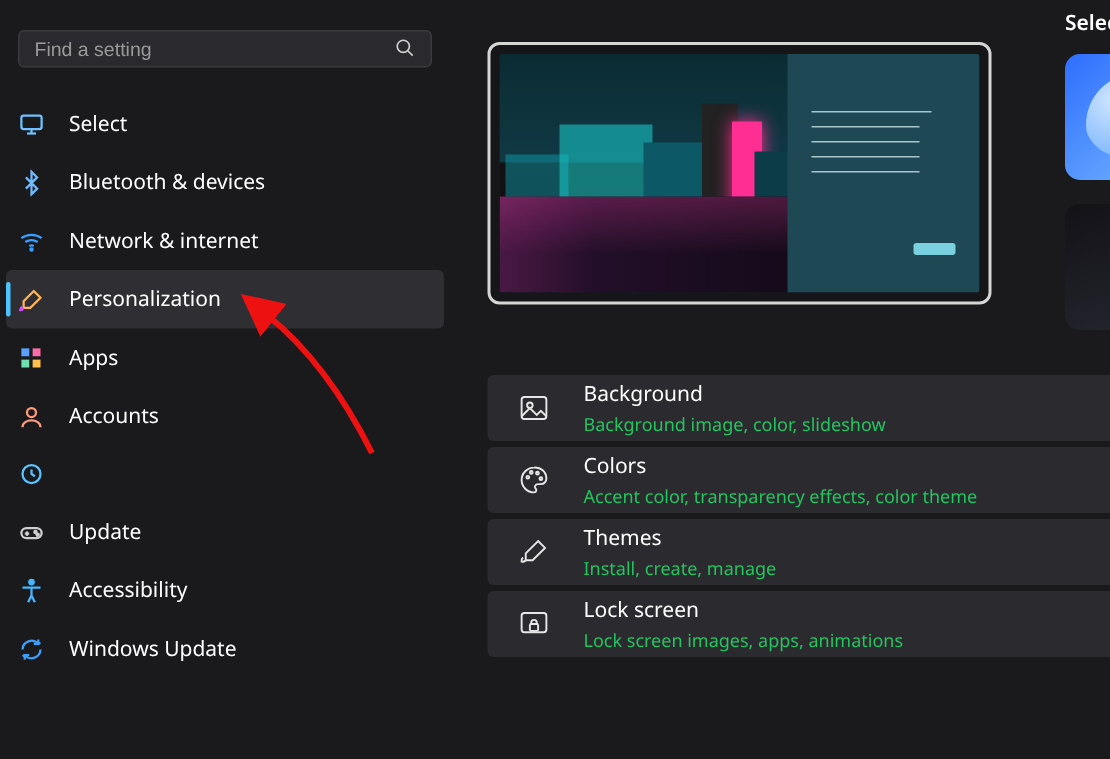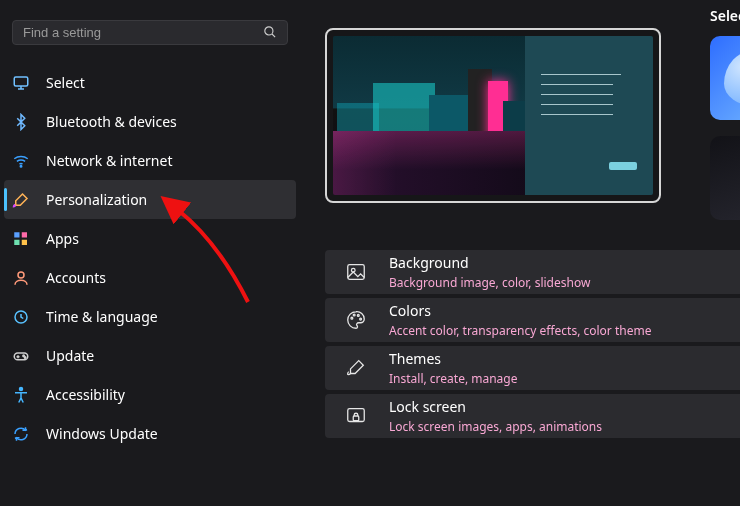--- a/index.html
+++ b/index.html
@@ -156,21 +156,21 @@
     border-top-left-radius:4px;
     border-bottom-left-radius:4px;
     display:flex; align-items:center;
     padding:0 20px;
     gap:22px;
   }
   .card .cicon{ width:22px; height:22px; display:flex; align-items:center; justify-content:center; flex:none;}
   .card .cicon svg{ width:22px; height:22px; stroke:#e6e6e6; fill:none; stroke-width:1.4;}
   .card .texts{ display:flex; flex-direction:column; gap:2px;}
   .card .title{ font-size:14px;}
-  .card .subtitle{ font-size:12px; color:#f9a8d4;}
+  .card .subtitle{ font-size:12px; color:#22c55e;}
 
   
   .arrow {
     position:absolute;
     left:138px; top:192px;
     width:130px; height:120px;
     pointer-events:none;
   }
 </style>
 </head>
@@ -252,21 +252,20 @@
     <span class="nav-label">Accounts</span>
   </div>
 
   <div class="nav-item">
     <span class="nav-icon">
       <svg viewBox="0 0 24 24" width="18" height="18" fill="none" stroke="#59c2ff" stroke-width="2">
           <circle cx="12" cy="12" r="8"></circle>
           <path d="M12 8v4l3 2"></path>
         </svg>
     </span>
-    <span class="nav-label">Time &amp; language</span>
   </div>
 
   <div class="nav-item">
     <span class="nav-icon">
       <svg viewBox="0 0 24 24" width="18" height="18" fill="none" stroke="#cfcfcf" stroke-width="2">
           <rect x="3" y="8" width="18" height="9" rx="4.5"></rect>
           <line x1="8" y1="11" x2="8" y2="15"></line>
           <line x1="6" y1="13" x2="10" y2="13"></line>
           <circle cx="15.5" cy="11.5" r="1" fill="#cfcfcf"></circle>
           <circle cx="17.5" cy="14" r="1" fill="#cfcfcf"></circle>

